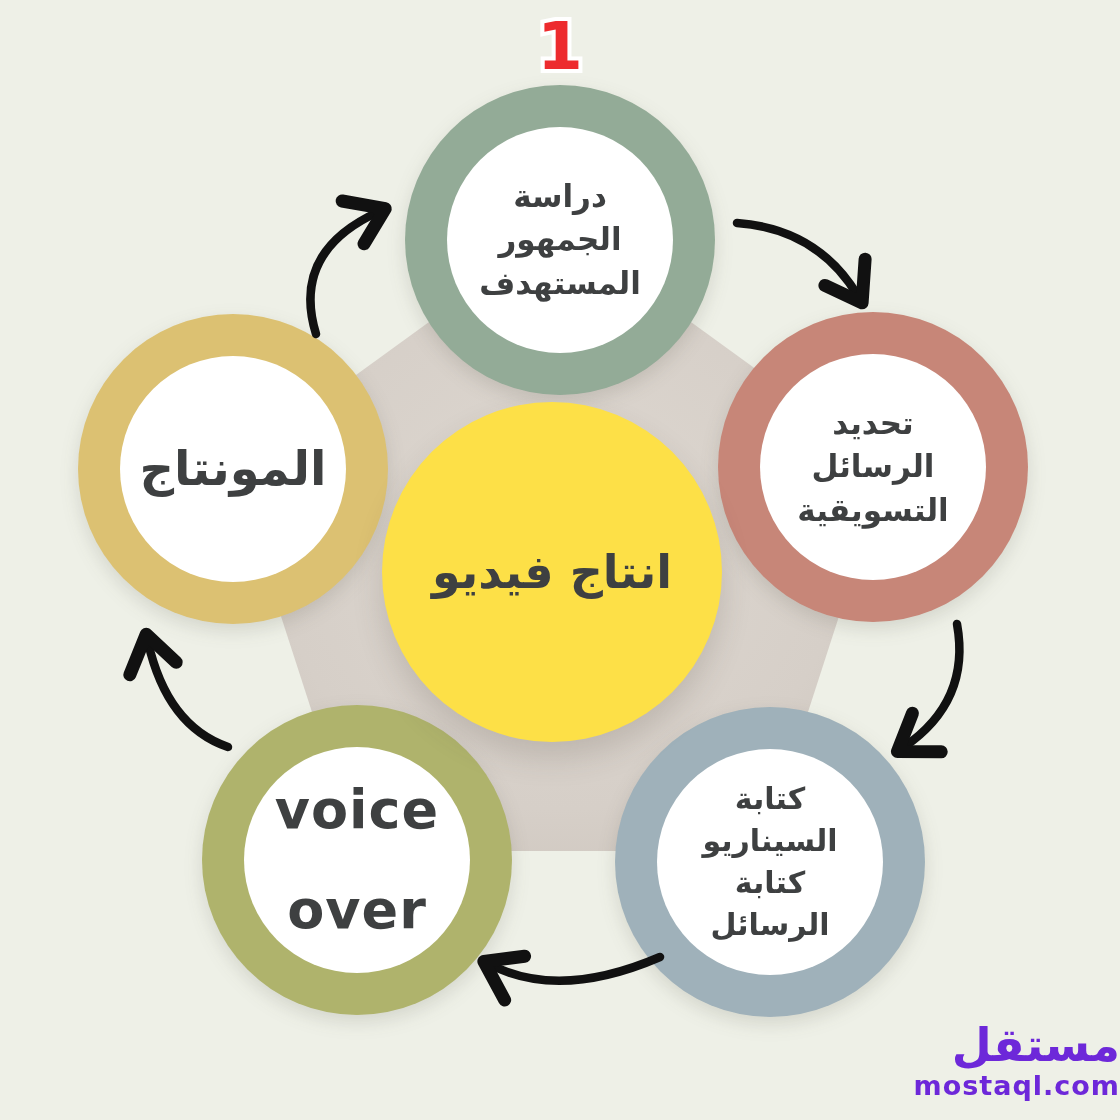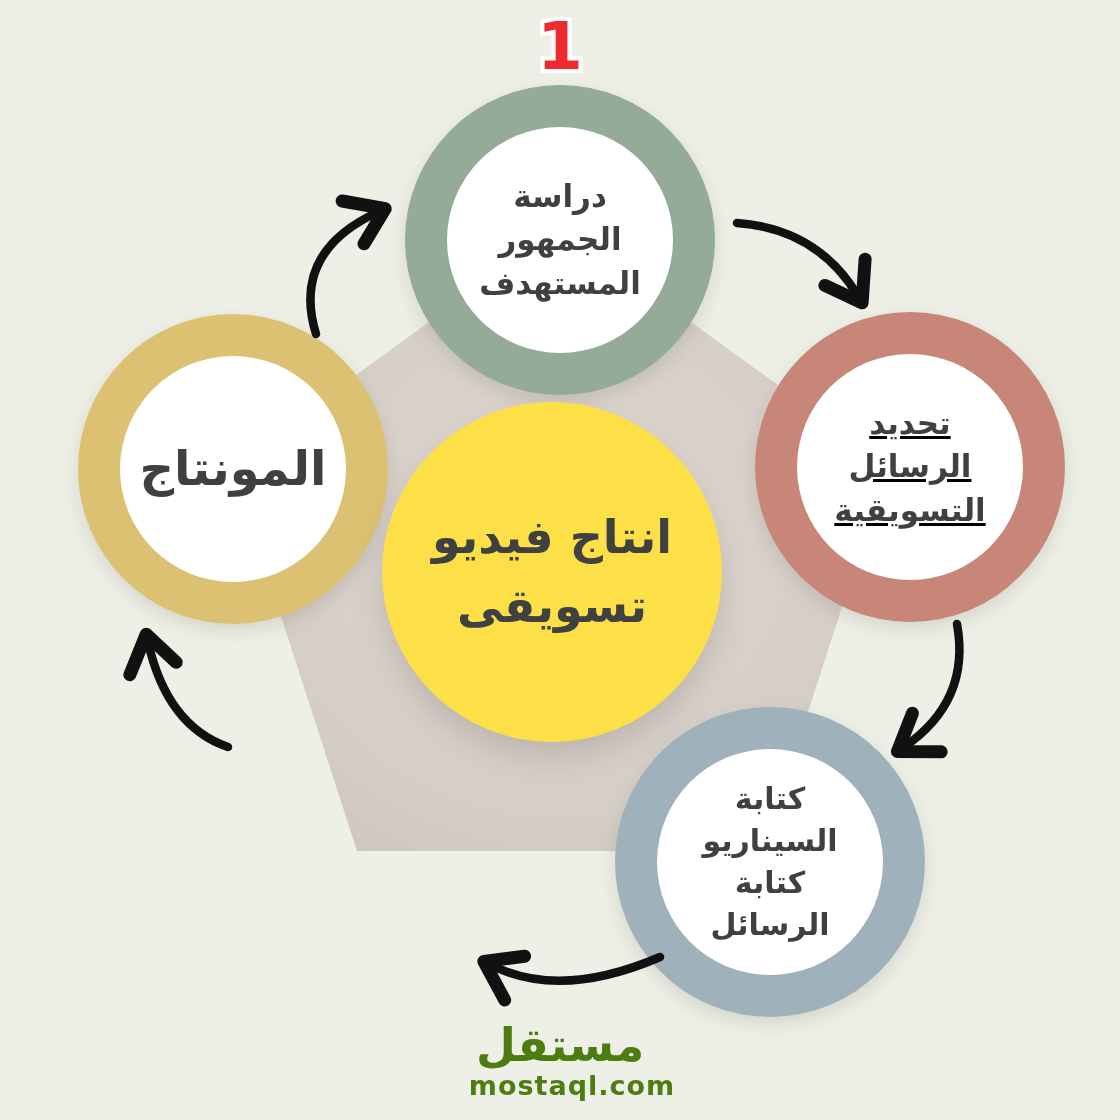--- a/index.html
+++ b/index.html
@@ -26,21 +26,21 @@
     width:226px;height:226px;border-radius:50%;background:#ffffff;
     display:flex;flex-direction:column;align-items:center;justify-content:center;
     text-align:center;
   }
   .lbl{color:#3e4041;font-weight:700;}
   .lbl.ar{direction:rtl;font-size:31px;line-height:1.40;}
   .lbl.big-ar{direction:rtl;font-size:48px;line-height:1.2;}
   .lbl.latin{direction:ltr;font-size:54px;line-height:1.85;letter-spacing:1px;}
 
   .step-top   {left:405px;top:85px; --ring:#93ab97;}
-  .step-right {left:755px;top:312px;text-decoration:underline;--ring:#c78678;}
+  .step-right {left:718px;top:312px;--ring:#c78678;}
   .step-bright{left:615px;top:707px;--ring:#9fb1ba;}
   .step-bleft {left:202px;top:705px;--ring:#afb36c;}
   .step-left  {left:78px; top:314px;--ring:#dcc172;}
 
   
   .center-circle{
     position:absolute;left:382px;top:402px;width:340px;height:340px;border-radius:50%;
     background:#fde047;z-index:4;
     box-shadow:0 16px 30px rgba(70,62,50,.18);
     display:flex;flex-direction:column;align-items:center;justify-content:center;text-align:center;
@@ -52,21 +52,21 @@
     position:absolute;left:560px;top:8px;transform:translateX(-50%);
     z-index:7;
     font-size:66px;font-weight:800;color:#ed2b2e;
     -webkit-text-stroke:8px #ffffff;paint-order:stroke fill;
     text-shadow:0 0 2px #ffffff;
   }
 
   
   .watermark{
     position:absolute;left:0;right:0;top:1022px;z-index:2;
-    text-align:center;color:#4d7c0f;user-select:none;
+    text-align:right;color:#6d28d9;user-select:none;
   }
   .watermark .wm-logo{direction:rtl;font-size:46px;font-weight:700;line-height:1.0;}
   .watermark .wm-site{font-size:27px;font-weight:600;letter-spacing:1px;margin-top:2px;margin-left:24px;}
 </style>
 </head>
 <body>
 
 <div class="canvas">
 
   <svg class="layer spokes" viewBox="0 0 1120 1120">
@@ -104,33 +104,40 @@
     <div class="inner">
       <div class="lbl ar" style="font-size:30px;">
         <div>كتابة</div>
         <div>السيناريو</div>
         <div>كتابة</div>
         <div>الرسائل</div>
       </div>
     </div>
   </div>
 
+  <div class="step step-bleft" style="--ring: #afb36c;">
+    <div class="inner">
+      <div class="lbl latin">
+        <div>voice</div>
+        <div>over</div>
+      </div>
+    </div>
+  </div>
 
   <div class="step step-left" style="--ring: #dcc172;">
     <div class="inner">
       <div class="lbl big-ar">
         <div>المونتاج</div>
       </div>
     </div>
   </div>
 
   <div class="center-circle">
     <div class="ttl">
       <div>انتاج فيديو</div>
-      <div>تسويقى</div>
     </div>
   </div>
 
   <svg class="layer arrows" viewBox="0 0 1120 1120">
     <defs>
       <marker id="head" markerUnits="userSpaceOnUse" markerWidth="70" markerHeight="70" viewBox="0 0 70 70" refX="40" refY="35" orient="auto">
         <path d="M 12 10 L 48 35 L 14 58" fill="none" stroke="#111111" stroke-width="13" stroke-linecap="round" stroke-linejoin="round"></path>
       </marker>
     </defs>
     <g fill="none" stroke="#111111" stroke-width="8.5" stroke-linecap="round">

